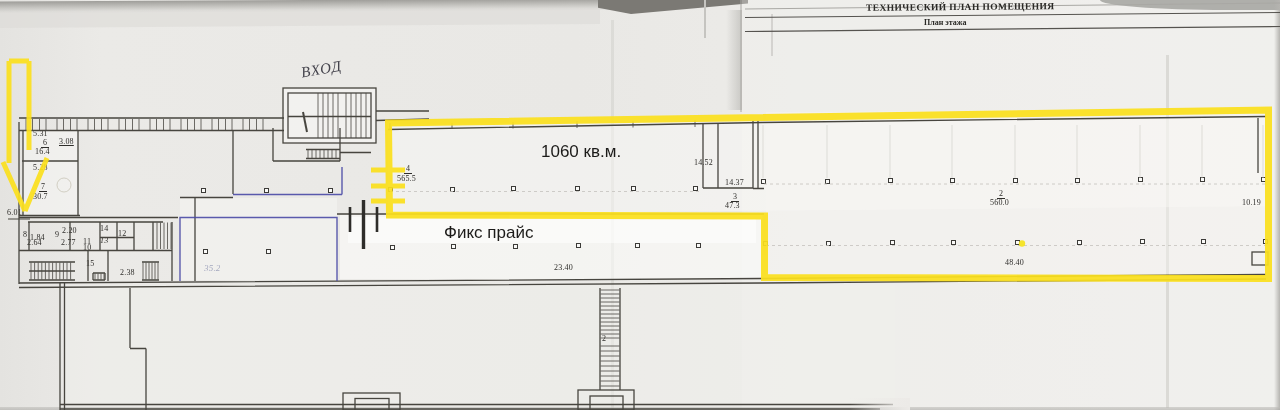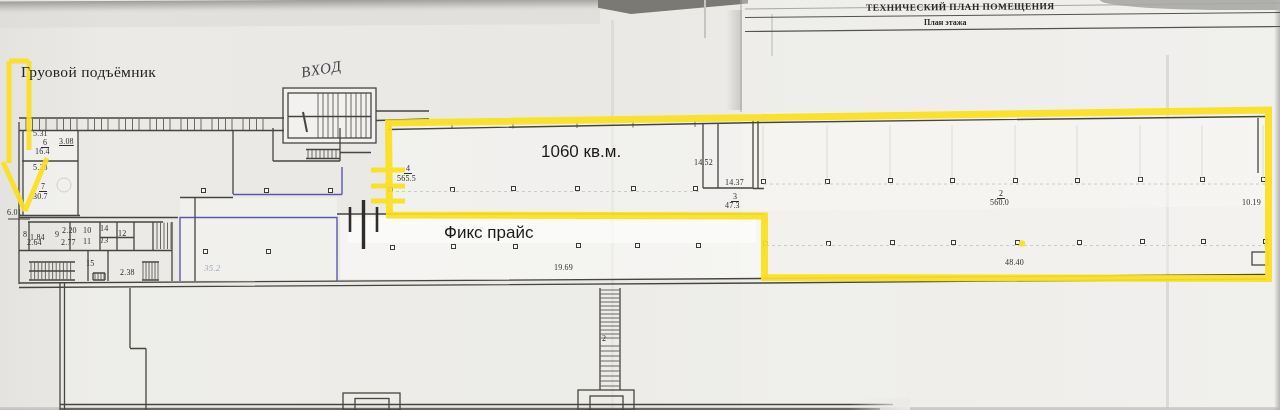--- a/index.html
+++ b/index.html
@@ -60,38 +60,38 @@
       <span class="dim" style="left: 33px; top: 164px;">5.28</span>
       <span class="dim u" style="left: 39px; top: 183px;">7</span>
       <span class="dim" style="left: 33px; top: 193px;">30.7</span>
       <span class="dim" style="left: 7px; top: 209px;">6.01</span>
       <span class="dim" style="left: 23px; top: 231px;">8</span>
       <span class="dim" style="left: 30px; top: 234px;">1.84</span>
       <span class="dim" style="left: 27px; top: 239px;">2.64</span>
       <span class="dim" style="left: 55px; top: 231px;">9</span>
       <span class="dim" style="left: 62px; top: 227px;">2.20</span>
       <span class="dim" style="left: 61px; top: 239px;">2.77</span>
-      <span class="dim" style="left: 83px; top: 227px;">10</span>
+      <span class="dim" style="left: 83px; top: 244px;">10</span>
       <span class="dim" style="left: 83px; top: 238px;">11</span>
       <span class="dim" style="left: 100px; top: 225px;">14</span>
       <span class="dim" style="left: 100px; top: 237px; font-style: italic;">13</span>
       <span class="dim" style="left: 118px; top: 230px;">12</span>
       <span class="dim" style="left: 86px; top: 260px;">15</span>
       <span class="dim" style="left: 120px; top: 269px;">2.38</span>
       <span class="dim u" style="left: 404px; top: 165px;">4</span>
       <span class="dim" style="left: 397px; top: 175px;">565.5</span>
       <span class="dim" style="left: 694px; top: 159px;">14.52</span>
       <span class="dim" style="left: 725px; top: 179px;">14.37</span>
       <span class="dim u" style="left: 731px; top: 193px;">3</span>
       <span class="dim" style="left: 725px; top: 202px;">47.3</span>
       <span class="dim u" style="left: 997px; top: 190px;">2</span>
       <span class="dim" style="left: 990px; top: 199px;">560.0</span>
       <span class="dim" style="left: 1242px; top: 199px;">10.19</span>
       <span class="dim" style="left: 1005px; top: 259px;">48.40</span>
-      <span class="dim" style="left: 554px; top: 264px;">19.69</span>
+      <span class="dim" style="left: 554px; top: 264px;">23.40</span>
       <span class="dim" style="left: 602px; top: 335px;">2</span>
       <span class="dim hand" style="left: 204px; top: 264px;">35.2</span>
     </div>
   <div id="cols-layer" class="abs" style="left:0;top:0;">
       <div class="colsq" style="left: 201px; top: 188px;"></div>
       <div class="colsq" style="left: 264px; top: 188px;"></div>
       <div class="colsq" style="left: 328px; top: 188px;"></div>
       <div class="colsq" style="left: 388px; top: 187px;"></div>
       <div class="colsq" style="left: 450px; top: 187px;"></div>
       <div class="colsq" style="left: 511px; top: 186px;"></div>
@@ -303,19 +303,18 @@
     </g>
     <g stroke="#55534f" fill="none">
       <path d="M745,17.5 L1280,12.5" stroke-width="1"></path>
       <path d="M745,31.5 L1280,26.5" stroke-width="1.2"></path>
       <path d="M772,14 V56" stroke-width=".7" opacity=".5"></path>
     </g>
   </svg>
 
   <div class="fade" style="left:850px;top:398px;width:60px;height:14px;background:linear-gradient(90deg,rgba(236,234,231,0),#eceae7);"></div>
 
-  <span class="t-cargo">Груовой подъёмник</span>
   <span class="t-vhod">ВХОД</span>
   <span class="t-area">1060 кв.м.</span>
   <span class="t-fix">Фикс прайс</span>
   <div class="t-title">ТЕХНИЧЕСКИЙ ПЛАН ПОМЕЩЕНИЯ</div>
   <div class="t-sub">План этажа</div>
 </div>
 
 </body></html>

